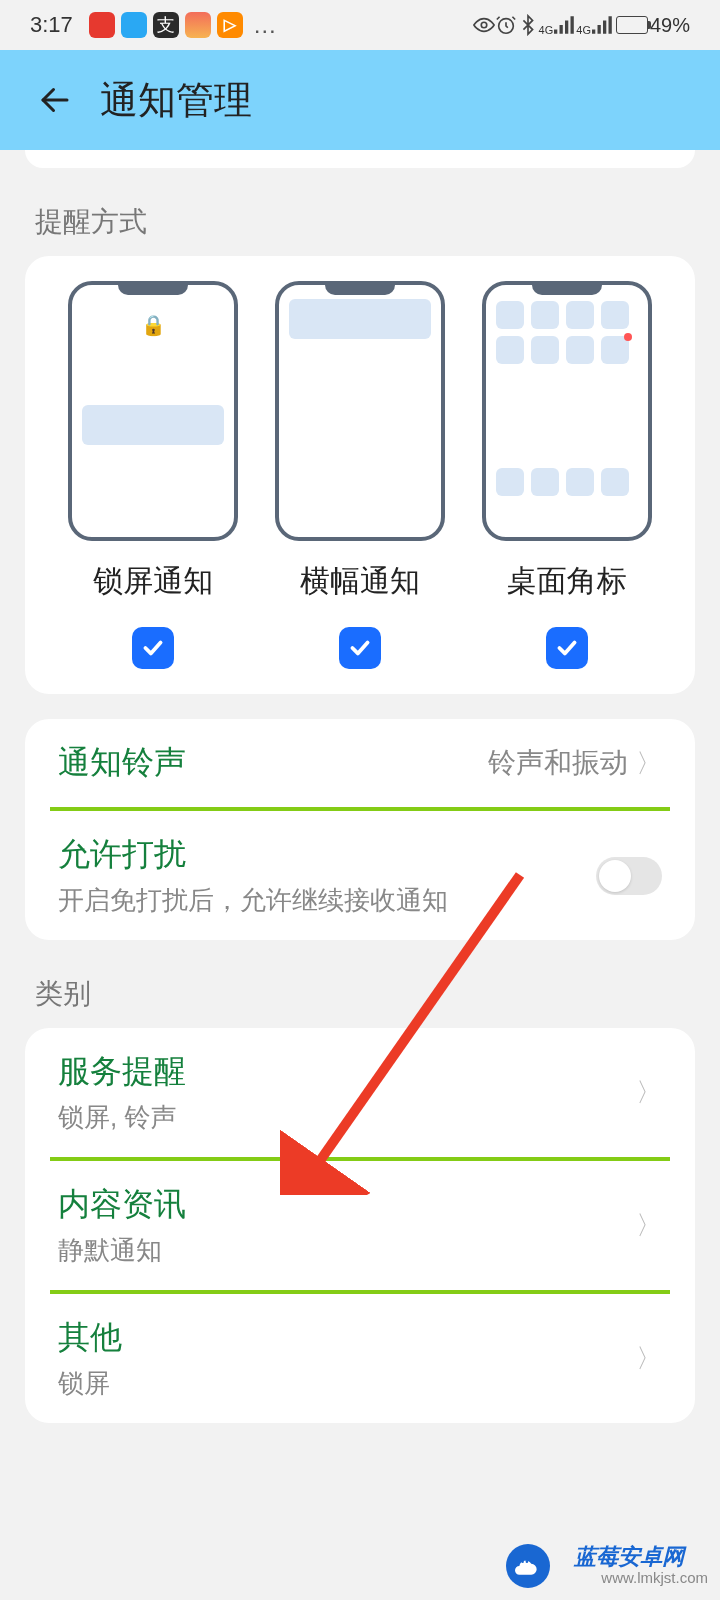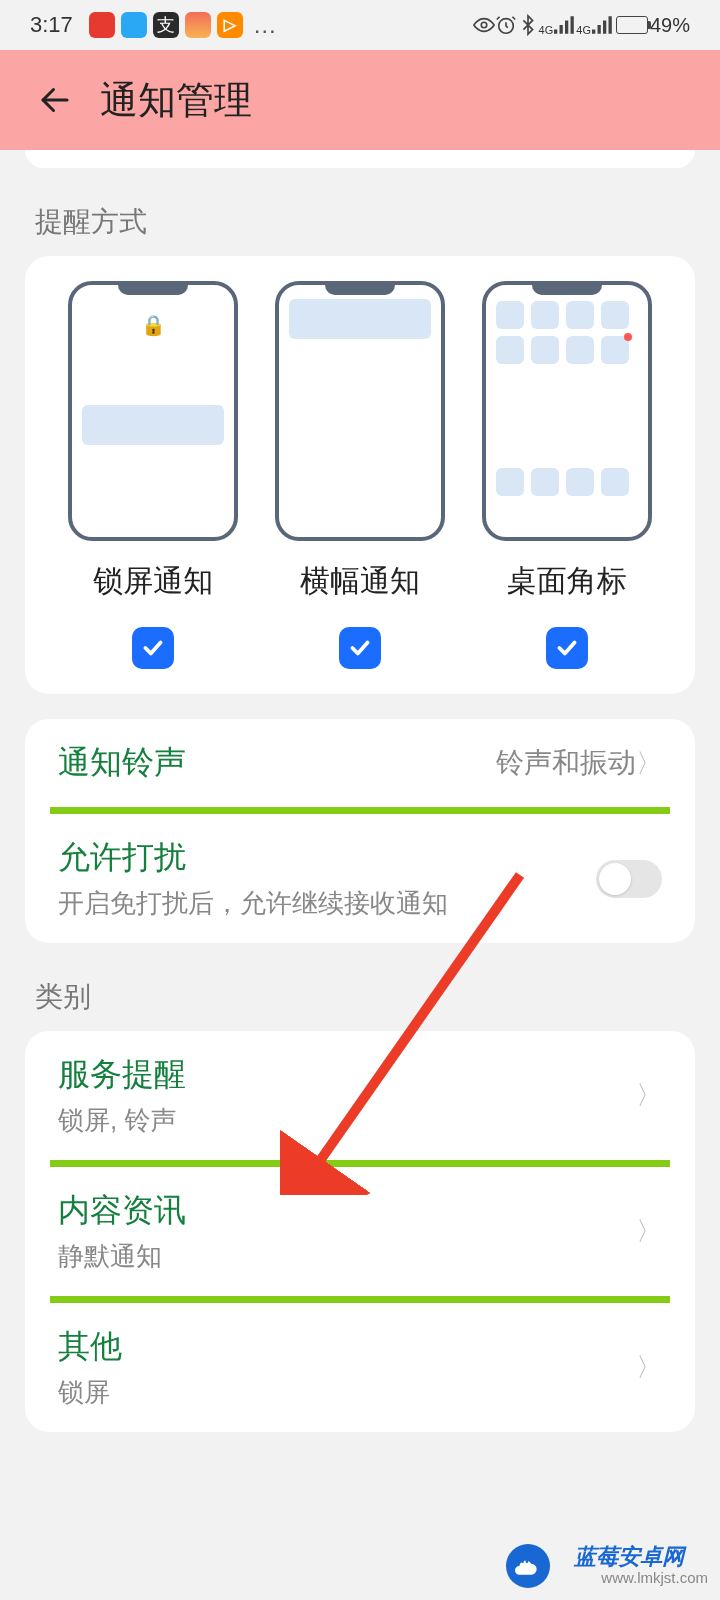--- a/index.html
+++ b/index.html
@@ -8,21 +8,21 @@
     .status-bar { height: 50px; display: flex; align-items: center; padding: 0 30px; background: #f2f2f2; font-size: 22px; color: #333; }
     .status-left { display: flex; align-items: center; gap: 6px; }
     .status-time { font-weight: 500; margin-right: 10px; }
     .app-icon { width: 26px; height: 26px; border-radius: 6px; }
     .status-right { margin-left: auto; display: flex; align-items: center; font-size: 18px; }
     .status-right svg { width: 22px; height: 22px; }
     .battery-box { width: 32px; height: 18px; border: 1.5px solid #444; border-radius: 3px; position: relative; margin: 0 2px; }
     .battery-box::after { content:""; position:absolute; right:-4px; top:4px; width:2.5px; height:8px; background:#444; border-radius:0 2px 2px 0; }
     .battery-fill { width: 49%; height: 100%; background:#444; }
     
-    .header { height: 100px; display: flex; align-items: center; padding: 0 30px; background: #fca5a5; }
+    .header { height: 100px; display: flex; align-items: center; padding: 0 30px; background: #7dd3fc; }
     .back-arrow { width: 50px; height: 50px; display: flex; align-items: center; justify-content: center; }
     .title { font-size: 38px; font-weight: 500; margin-left: 20px; color: #222; }
     
     .content { padding: 0 25px; }
     .search-bar { height: 18px; background: #fff; border-radius: 0 0 25px 25px; margin-bottom: 35px; }
     
     .section-label { font-size: 28px; color: #777; margin: 0 10px 15px; }
     
     .card { background: #fff; border-radius: 24px; padding: 25px; }
     
@@ -35,25 +35,25 @@
     .banner-notif { position: absolute; top: 14px; left: 10px; right: 10px; height: 40px; background: #d9e6f5; border-radius: 6px; }
     .icon-grid { display: flex; flex-wrap: wrap; gap: 7px; padding: 16px 10px; }
     .grid-icon { width: 28px; height: 28px; background: #d9e6f5; border-radius: 6px; position: relative; }
     .grid-icon.badge::after { content:""; position:absolute; top:-3px; right:-3px; width:8px; height:8px; background:#f55; border-radius:50%; }
     .grid-spacer { flex-basis: 100%; height: 90px; }
     .notif-label { font-size: 30px; color: #222; margin-top: 20px; font-family: Liberation Serif, serif; }
     .checkbox { width: 42px; height: 42px; background: #1a6dff; border-radius: 10px; margin-top: 25px; display: flex; align-items: center; justify-content: center; }
     .checkbox svg { width: 26px; height: 26px; stroke: #fff; }
     
     .setting-row { display: flex; align-items: center; padding: 22px 8px; min-height: 85px; }
-    .setting-row + .setting-row { border-top: 7px solid #84cc16; }
+    .setting-row + .setting-row { border-top: 4px solid #84cc16; }
     .setting-main { flex: 1; }
     .setting-title { font-size: 32px; color: #15803d; }
     .setting-sub { font-size: 26px; color: #888; margin-top: 6px; }
-    .setting-value { font-size: 28px; color: #888; }
+    .setting-value { font-size: 28px; color: #888; margin-right: 8px; }
     .chevron { font-size: 26px; color: #bbb; }
     .toggle { width: 66px; height: 38px; background: #e5e5e5; border-radius: 20px; position: relative; }
     .toggle-handle { position: absolute; width: 32px; height: 32px; background: #fff; border-radius: 50%; top: 3px; left: 3px; box-shadow: 0 1px 3px rgba(0,0,0,0.15); }
     
     .categories-card { padding: 0 25px; }
     
     .arrow-overlay { position: absolute; top: 855px; left: 280px; pointer-events: none; }
     
     .watermark { position: absolute; bottom: 12px; right: 12px; display: flex; gap: 24px; }
     .wm-badge { width: 44px; height: 44px; background: #1967d2; border-radius: 50%; display: flex; align-items: center; justify-content: center; }

